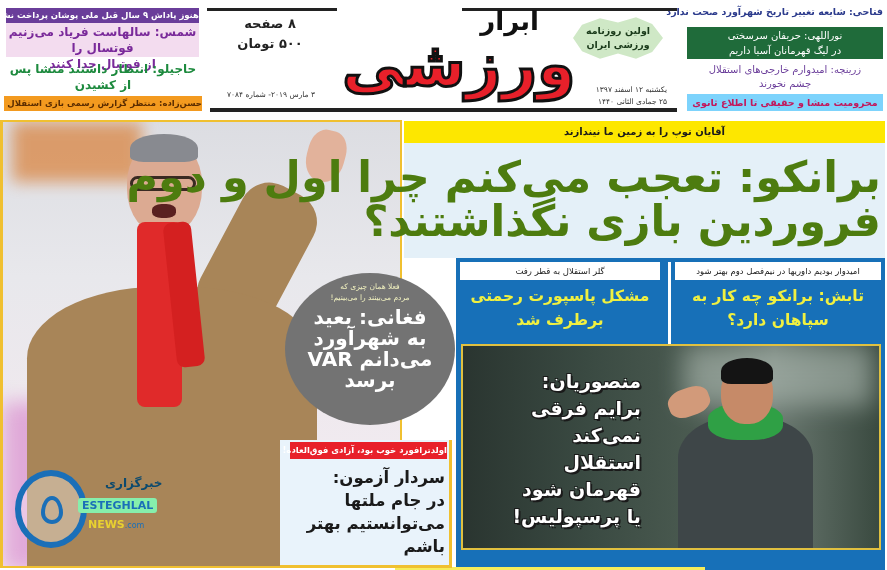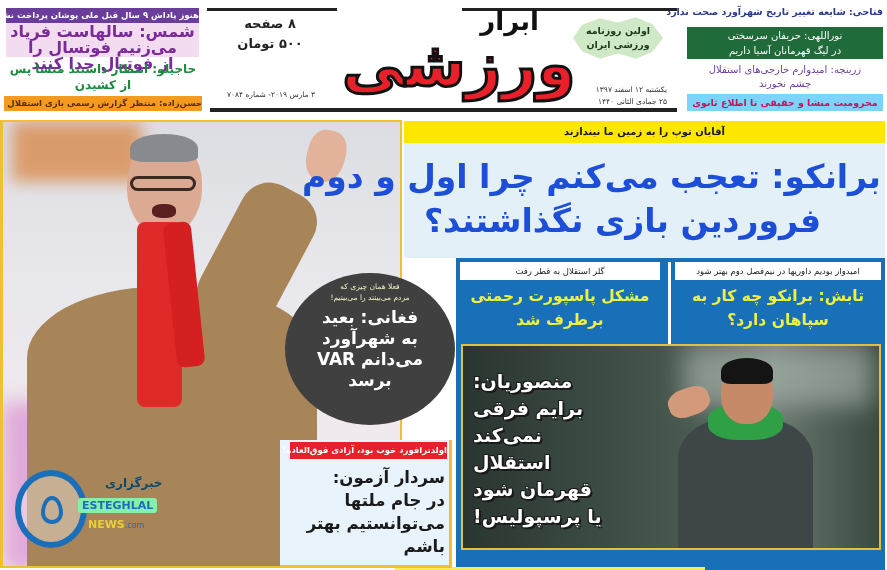--- a/index.html
+++ b/index.html
@@ -4,21 +4,21 @@
 <style>
   * { box-sizing: border-box; margin: 0; padding: 0; }
   html, body { width: 887px; height: 570px; overflow: hidden; background: #ffffff; }
   body { position: relative; font-family: "DejaVu Sans", sans-serif; direction: rtl; }
 
   .abs { position: absolute; }
 
   
   .left-top { left: 0; top: 0; width: 205px; height: 114px; }
   .purple-strip { position: absolute; left: 6px; top: 8px; width: 193px; height: 15px; background: #6a3d9a; color: #fff; font-size: 8.5px; font-weight: bold; text-align: center; line-height: 15px; white-space: nowrap; overflow: hidden; }
-  .pink-box { position: absolute; left: 6px; top: 23px; width: 193px; height: 34px; background: #f3dcef; color: #7a2a9a; font-size: 16px; font-weight: bold; text-align: center; line-height: 16px; padding-top: 1px; }
+  .pink-box { position: absolute; left: 6px; top: 23px; width: 193px; height: 34px; background: #f3dcef; color: #7a2a9a; font-size: 12px; font-weight: bold; text-align: center; line-height: 16px; padding-top: 1px; }
   .green-head { position: absolute; left: 4px; top: 61px; width: 198px; height: 34px; color: #1d8a3e; font-size: 12px; font-weight: bold; text-align: center; line-height: 16px; }
   .orange-strip { position: absolute; left: 4px; top: 96px; width: 198px; height: 15px; background: #f39a1f; color: #5a2c00; font-size: 8.5px; font-weight: bold; text-align: center; line-height: 15px; white-space: nowrap; overflow: hidden; }
 
   
   .masthead { left: 207px; top: 0; width: 470px; height: 114px; }
   .mh-rule-top-left { position: absolute; left: 0; top: 8px; width: 130px; height: 3px; background: #222; }
   .mh-rule-top-right { position: absolute; right: 0; top: 8px; width: 215px; height: 3px; background: #222; }
   .mh-rule-bottom { position: absolute; left: 3px; right: 0; top: 108px; height: 4px; background: #222; }
   .mh-pages { position: absolute; left: 28px; top: 14px; width: 70px; text-align: center; font-size: 13px; font-weight: bold; color: #222; line-height: 20px; }
   .mh-date-left { position: absolute; left: 3px; top: 90px; width: 105px; text-align: right; font-size: 7.5px; color: #333; white-space: nowrap; }
@@ -45,62 +45,62 @@
   .person-arm { position: absolute; left: 215px; top: 60px; width: 80px; height: 150px; background: #a88558; transform: rotate(28deg); border-radius: 30px; }
   .person-hand { position: absolute; left: 305px; top: 8px; width: 38px; height: 52px; background: #e2b29b; border-radius: 40% 40% 45% 45%; transform: rotate(15deg); }
   .person-head { position: absolute; left: 125px; top: 18px; width: 75px; height: 95px; background: #dcaa92; border-radius: 45% 45% 48% 48%; }
   .person-hair { position: absolute; left: 128px; top: 12px; width: 68px; height: 28px; background: #888a90; border-radius: 50% 50% 20% 20%; }
   .person-glasses { position: absolute; left: 128px; top: 54px; width: 66px; height: 15px; border: 3px solid #3a2a22; border-radius: 8px; }
   .person-mouth { position: absolute; left: 150px; top: 82px; width: 24px; height: 14px; background: #5a2020; border-radius: 40%; }
   .person-scarf { position: absolute; left: 135px; top: 100px; width: 45px; height: 185px; background: #e02a2a; border-radius: 8px; }
   .person-scarf2 { position: absolute; left: 168px; top: 100px; width: 28px; height: 145px; background: #d42020; transform: rotate(-6deg); border-radius: 8px; }
 
   
-  .green-circle { left: 285px; top: 273px; width: 170px; height: 152px; border-radius: 50%; background: #404040; z-index: 3; }
+  .green-circle { left: 285px; top: 273px; width: 170px; height: 152px; border-radius: 50%; background: #737373; z-index: 3; }
   .gc-kicker { position: absolute; top: 8px; left: 18px; right: 18px; text-align: center; color: #f2f2c0; font-size: 7.5px; line-height: 11px; }
-  .gc-title { position: absolute; top: 34px; left: 8px; right: 8px; text-align: center; color: #ffffff; font-size: 17px; font-weight: bold; line-height: 21px; }
+  .gc-title { position: absolute; top: 34px; left: 8px; right: 8px; text-align: center; color: #ffffff; font-size: 20px; font-weight: bold; line-height: 21px; }
 
   
   .azmoun { left: 280px; top: 440px; width: 172px; height: 128px; background: #e9f3fb; border-right: 3px solid #f0c030; border-bottom: 3px solid #f0c030; z-index: 3; }
   .azmoun-kicker { position: absolute; top: 2px; right: 2px; left: 10px; height: 17px; background: #e8202a; color: #fff; font-size: 8.5px; font-weight: bold; line-height: 17px; text-align: center; white-space: nowrap; }
   .azmoun-title { position: absolute; top: 26px; left: 4px; right: 4px; text-align: right; font-size: 16.5px; font-weight: bold; color: #1a1a1a; line-height: 23px; }
 
   
   .news-logo { left: 10px; top: 458px; width: 140px; height: 105px; z-index: 4; }
   .news-ball { position: absolute; left: 5px; top: 12px; width: 72px; height: 78px; border: 6px solid #1a6fb8; border-radius: 50%; background: rgba(255,255,255,0.35); }
   .news-ball-inner { position: absolute; left: 20px; top: 20px; width: 22px; height: 28px; border: 4px solid #1a6fb8; border-radius: 50% 50% 50% 50% / 60% 60% 40% 40%; }
   .news-fa { position: absolute; left: 80px; top: 18px; font-size: 12px; font-weight: bold; color: #0c4a6e; margin-left: 15px; }
   .news-esteghlal { position: absolute; left: 68px; top: 40px; background: #86efac; color: #1a6fb8; font-size: 11px; font-weight: bold; padding: 1px 4px; border-radius: 3px; direction: ltr; font-family: "DejaVu Sans", sans-serif; }
   .news-news { position: absolute; left: 78px; top: 60px; direction: ltr; font-size: 11px; font-weight: bold; color: #e8d030; }
   .news-com { font-size: 8px; color: #1a6fb8; font-weight: normal; }
 
   
   .headline-panel { left: 404px; top: 121px; width: 481px; height: 137px; background: #e4f0f8; }
   .hp-kicker { position: absolute; left: 0; right: 0; top: 0; height: 22px; background: #fde700; color: #1a1a1a; font-size: 10px; font-weight: bold; text-align: center; line-height: 22px; }
-  .hp-title { position: absolute; left: -40px; right: 4px; top: 34px; text-align: center; color: #1d4ed8; font-size: 33px; font-weight: bold; line-height: 44px; white-space: nowrap; z-index: 2; }
+  .hp-title { position: absolute; left: -40px; right: 4px; top: 34px; text-align: center; color: #4d7c0f; font-size: 43px; font-weight: bold; line-height: 44px; white-space: nowrap; z-index: 2; }
   .hp-title .line2 { display: block; }
 
   
   .blue-panel { left: 456px; top: 258px; width: 429px; height: 312px; background: #1770b8; }
   .bp-col { position: absolute; top: 4px; height: 82px; }
   .bp-col-right { right: 4px; width: 206px; }
   .bp-col-left { left: 4px; width: 200px; }
   .bp-divider { position: absolute; left: 212px; top: 4px; width: 3px; height: 82px; background: #fff; }
   .bp-kicker { background: #ffffff; color: #1a1a1a; font-size: 8.5px; text-align: center; height: 18px; line-height: 18px; white-space: nowrap; overflow: hidden; }
   .bp-title { color: #f0f040; font-size: 15.5px; font-weight: bold; text-align: center; line-height: 24px; margin-top: 4px; }
 
   .mans-photo { position: absolute; left: 5px; top: 86px; width: 420px; height: 206px; border: 2px solid #e0c040; overflow: hidden;
     background: linear-gradient(90deg, #2a3530 0%, #3a4a42 30%, #4a5a50 55%, #6a7870 75%, #3a4a40 100%); }
   .mp-bg-light { position: absolute; left: 220px; top: 0; width: 190px; height: 60px; background: #b8c4bc; opacity: 0.55; filter: blur(12px); }
   .mp-coat { position: absolute; left: 215px; top: 70px; width: 135px; height: 140px; background: #3e4648; border-radius: 45% 45% 0 0 / 30% 30% 0 0; }
   .mp-collar { position: absolute; left: 245px; top: 58px; width: 75px; height: 36px; background: #2fa045; border-radius: 40%; }
   .mp-head { position: absolute; left: 258px; top: 18px; width: 52px; height: 60px; background: #c68a68; border-radius: 45%; }
   .mp-hat { position: absolute; left: 258px; top: 12px; width: 52px; height: 26px; background: #141414; border-radius: 50% 50% 20% 20%; }
   .mp-hand { position: absolute; left: 205px; top: 42px; width: 42px; height: 28px; background: #d29a7a; border-radius: 40%; transform: rotate(-20deg); }
-  .mp-title { position: absolute; left: 10px; top: 22px; width: 150px; text-align: left; color: #ffffff; font-size: 19px; font-weight: bold; line-height: 27px; text-shadow: 2px 2px 0 #1a1a1a, -1px -1px 0 #1a1a1a, 1px -1px 0 #1a1a1a, -1px 1px 0 #1a1a1a; }
+  .mp-title { position: absolute; left: 28px; top: 22px; width: 150px; text-align: right; color: #ffffff; font-size: 19px; font-weight: bold; line-height: 27px; text-shadow: 2px 2px 0 #1a1a1a, -1px -1px 0 #1a1a1a, 1px -1px 0 #1a1a1a, -1px 1px 0 #1a1a1a; }
 
   .bottom-yellow-line { left: 395px; top: 567px; width: 310px; height: 3px; background: #f6ec5a; }
   .left-edge-bar { left: 0; top: 120px; width: 3px; height: 448px; background: #f0c030; z-index: 5; }
 </style>
 </head>
 <body>
 
 <div class="abs left-top">
   <div class="purple-strip">هنوز پاداش ۹ سال قبل ملی پوشان پرداخت نشده است</div>
   <div class="pink-box">

